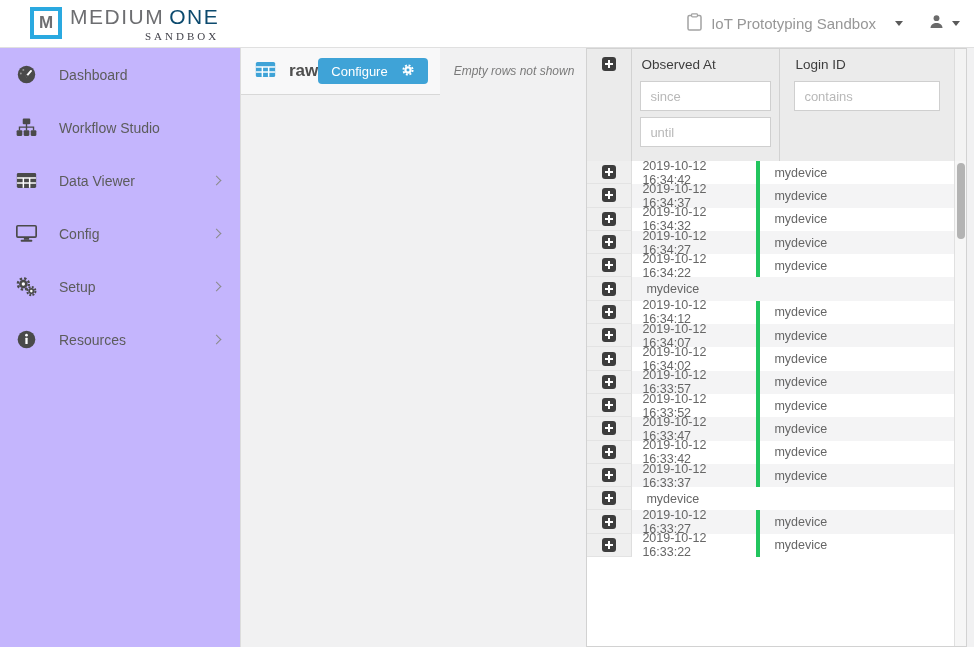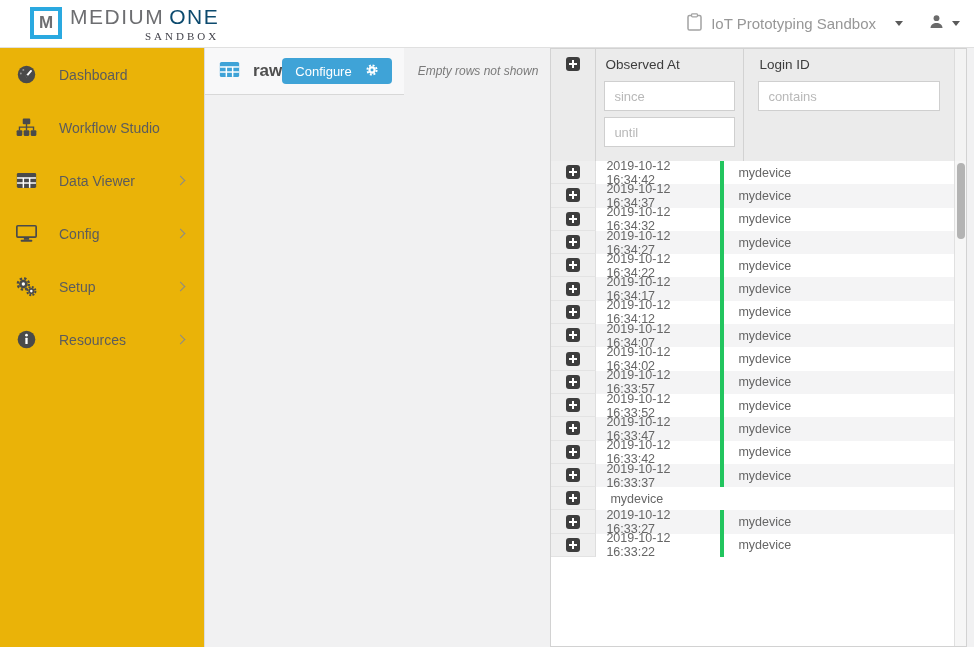--- a/index.html
+++ b/index.html
@@ -20,21 +20,21 @@
     color:#42424a; text-align:right; margin-top:1px; }
   .topbar-right { display:flex; align-items:center; gap:26px; }
   .account-switcher { display:flex; align-items:center; gap:9px; color:#979797;
     font-size:15px; cursor:pointer; }
   .caret-down { width:0; height:0; border-left:4.5px solid transparent;
     border-right:4.5px solid transparent; border-top:5px solid #5a5a5a; margin-left:10px; }
   .user-menu { display:flex; align-items:center; gap:6px; cursor:pointer; }
 
   
   .layout { display:flex; height:599px; }
-  .sidebar { width:205px; background:#eab308; border-right:1px solid #dcdcdc; flex:none; }
+  .sidebar { width:241px; background:#c4b5fd; border-right:1px solid #dcdcdc; flex:none; }
   .nav-item { height:53px; display:flex; align-items:center; padding:0 20px 0 14px;
     color:#5c5c5c; font-size:14px; cursor:pointer; }
   .nav-icon { width:24px; display:flex; justify-content:center; flex:none; }
   .nav-label { margin-left:21px; flex:1; }
   .chev-right { width:7px; height:7px; border-top:1.5px solid #8a8a8a;
     border-right:1.5px solid #8a8a8a; transform:rotate(45deg); flex:none; }
 
   
   .content { flex:1; background:#f1f1f2; display:flex; flex-direction:row; overflow:hidden; }
   .content-header { height:47px; flex:none; background:#f8f8f9; border-bottom:1px solid #d8d8d8;
@@ -290,21 +290,20 @@
                 <button class="plus-icon"></button>
               </div>
               <div class="cell-observed">2019-10-12 16:34:22</div>
               <div class="cell-login">mydevice</div>
             </div>
 
             <div class="row">
               <div class="cell-expand">
                 <button class="plus-icon"></button>
               </div>
-              <div class="cell-observed">2019-10-12 16:34:17</div>
               <div class="cell-login">mydevice</div>
             </div>
 
             <div class="row">
               <div class="cell-expand">
                 <button class="plus-icon"></button>
               </div>
               <div class="cell-observed">2019-10-12 16:34:12</div>
               <div class="cell-login">mydevice</div>
             </div>

